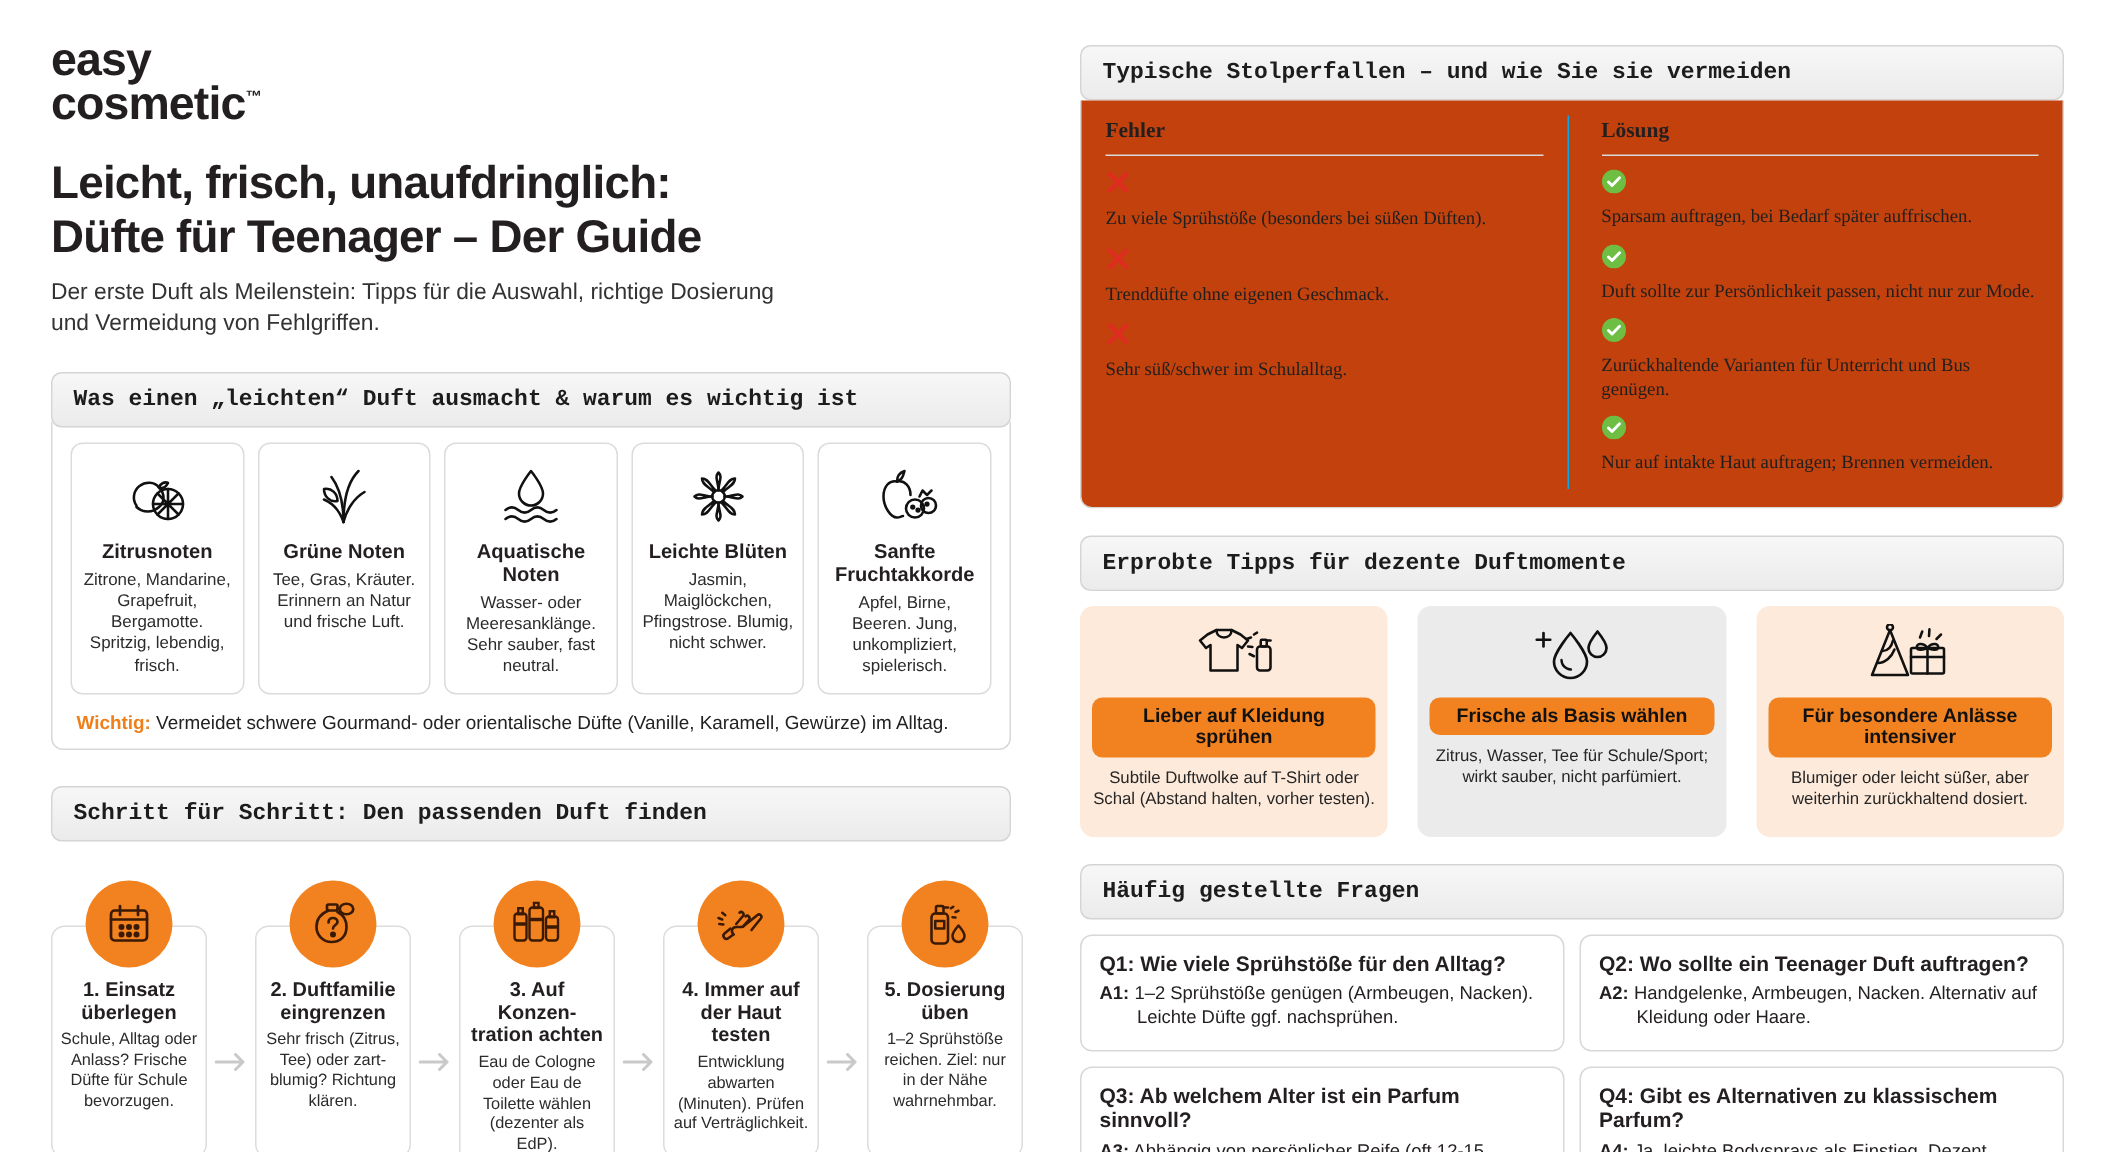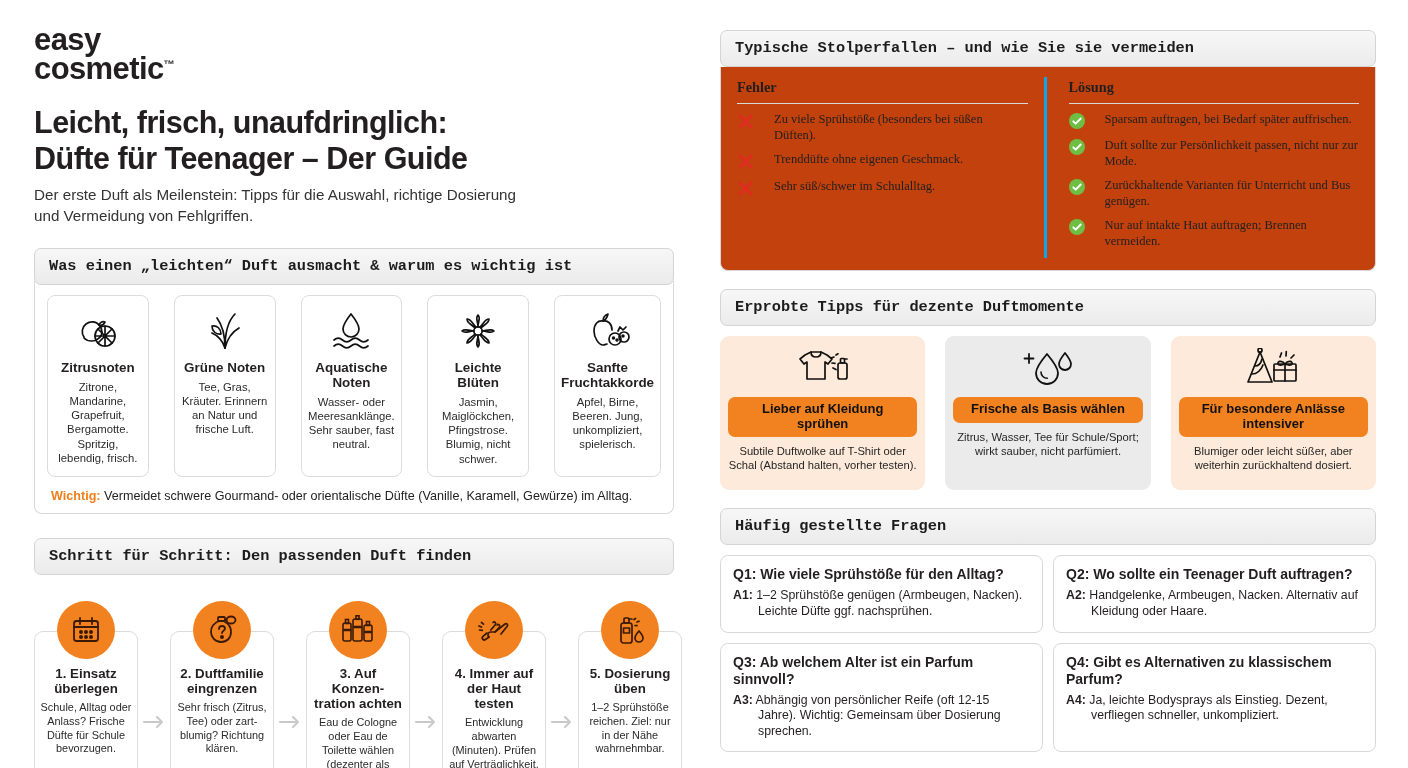--- a/index.html
+++ b/index.html
@@ -46,21 +46,21 @@
   .block-notes { margin-top: 22px; position: relative; }
   .block-notes .sec-bar { position: relative; z-index: 2; width: 640px; }
   .notes-body {
     margin-top: -4px;
     border: 1px solid #d8d8d8; border-top: none;
     border-radius: 0 0 8px 8px;
     padding: 14px 12px 10px;
     width: 640px;
     background:#fff;
   }
-  .notes-grid { display: flex; gap: 25px; }
+  .notes-grid { display: flex; gap: 9px; }
   .note-card {
     flex: 1;
     border: 1px solid #dcdcdc; border-radius: 8px;
     padding: 12px 6px 10px;
     text-align: center;
     min-height: 152px;
     display: flex; flex-direction: column; align-items: center;
   }
   .note-ico { height: 46px; display:flex; align-items:center; justify-content:center; }
   .note-title { font-weight: 700; font-size: 13.4px; margin-top: 6px; line-height: 1.12; }
@@ -98,27 +98,27 @@
   }
 
   
   .block-traps .sec-bar { }
   .traps-body {
     border: 1px solid #d8d8d8; border-top: none; border-radius: 0 0 8px 8px;
     padding: 10px 16px 12px; background: #c2410c; font-family: Liberation Serif, serif;
   }
   .traps-cols { display: flex; }
   .traps-col { flex: 1; }
-  .traps-col.right { padding-left: 22px; border-left: 3px solid #0ea5e9; }
+  .traps-col.right { padding-left: 22px; border-left: 1px solid #0ea5e9; }
   .traps-col.left { padding-right: 16px; }
   .traps-head {
     font-weight: 700; font-size: 14.3px; padding: 2px 0 7px;
     border-bottom: 1px solid #d9d9d9; margin-bottom: 8px;
   }
-  .trap-item { display: flex; gap: 20px; margin-bottom: 9px; align-items: flex-start; }
+  .trap-item { display: flex; gap: 8px; margin-bottom: 9px; align-items: flex-start; flex-direction: column; }
   .trap-text { font-size: 12.5px; line-height: 1.24; color: #1f1f1f; }
   .mark-x { flex: 0 0 auto; margin-top: 1px; }
   .mark-ok { flex: 0 0 auto; margin-top: 1px; }
 
   
   .block-tips { margin-top: 18px; }
   .tips-row { display: flex; gap: 20px; margin-top: 10px; }
   .tip-card {
     flex: 1; border-radius: 9px; padding: 11px 8px 11px;
     text-align: center; min-height: 154px;

